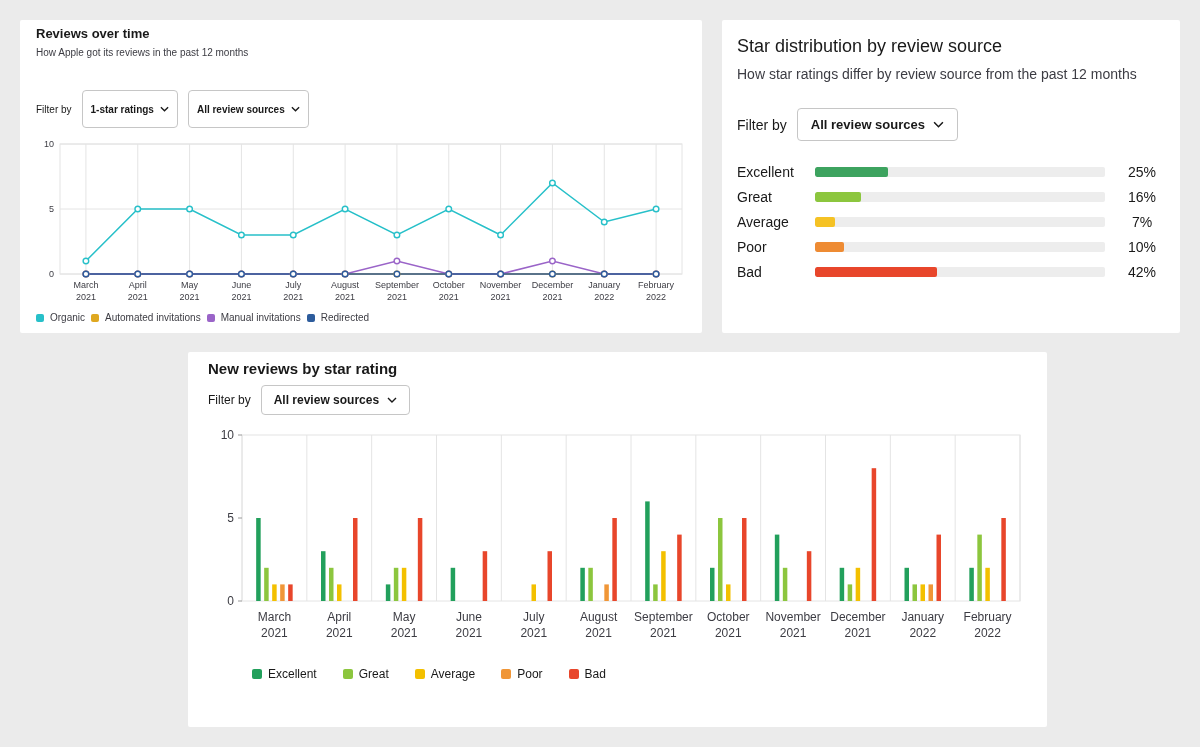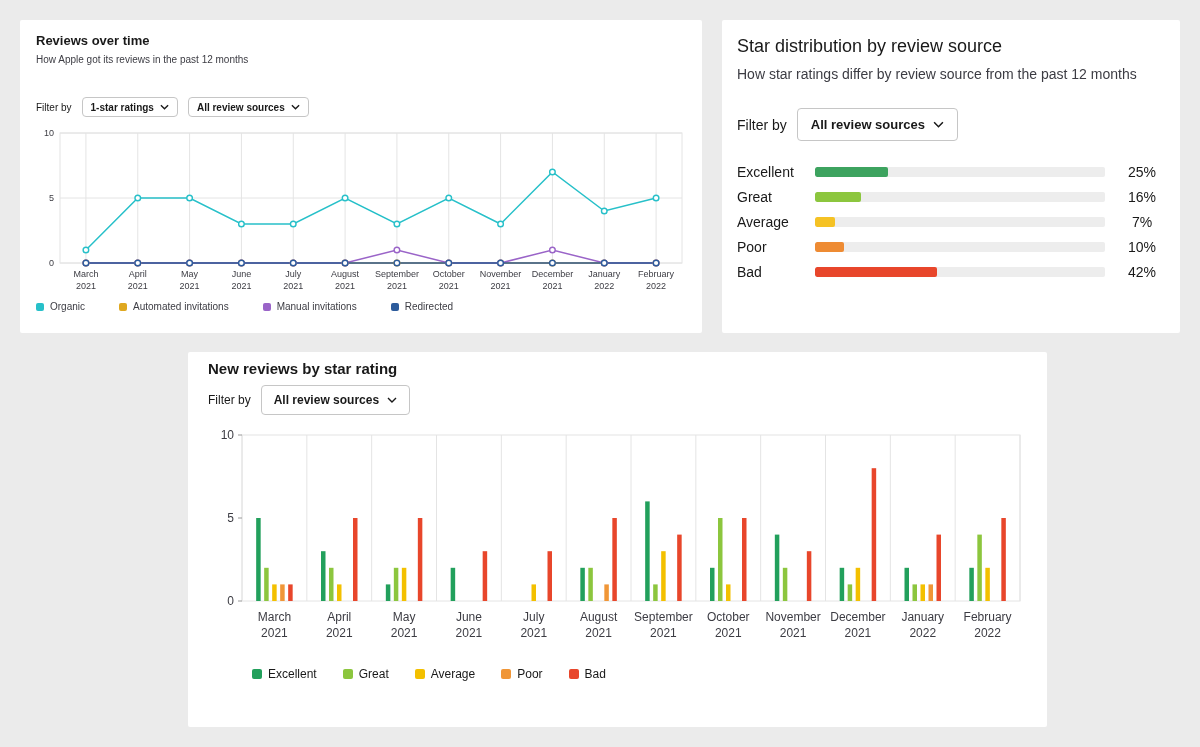--- a/index.html
+++ b/index.html
@@ -1,37 +1,37 @@
 <!DOCTYPE html>
 <html><head>
 <meta charset="utf-8">
 <style>
   *{box-sizing:border-box;margin:0;padding:0}
   html,body{width:1200px;height:747px}
   body{background:#ebebeb;font-family:"Liberation Sans","DejaVu Sans",sans-serif;position:relative;overflow:hidden;color:#191919}
   .card{position:absolute;background:#fff;border-radius:2px;overflow:hidden}
-  .card-1{left:20px;top:20px;width:682px;height:313px;padding:13px 16px}
+  .card-1{left:20px;top:20px;width:682px;height:313px;padding:6px 16px}
   .card-2{left:722px;top:20px;width:458px;height:313px;padding:16px 15px}
   .card-3{left:188px;top:352px;width:859px;height:375px;padding:8px 20px}
   .t1{font-size:13px;font-weight:bold;margin-bottom:6px}
   .s1{font-size:10px;color:#3c3c43;margin-bottom:32px}
   .t2{font-size:18px;font-weight:normal;margin-bottom:9px}
   .s2{font-size:14px;color:#3c3c43;margin-bottom:26px}
   .t3{font-size:15px;font-weight:bold;margin-bottom:8px}
   .s3{font-size:12px;color:#3c3c43;margin-bottom:20px}
   .frow{display:flex;align-items:center;gap:10px}
   .f1{margin-bottom:10px;font-size:10px}
   .f2{margin-bottom:18px;font-size:14px}
   .f3{margin-bottom:14px;font-size:12px}
   .dd{display:inline-flex;align-items:center;gap:8px;background:#fff;border:1px solid #c6c6c6;border-radius:4px;font-weight:bold;color:#191919;cursor:pointer;font-family:inherit}
-  .dd-sm{height:20px;padding:0 8px;font-size:10px;gap:6px}
+  .dd-sm{height:38px;padding:0 8px;font-size:10px;gap:6px}
   .dd-md{height:33px;padding:0 13px;font-size:13px}
   .dd-m2{height:30px;padding:0 12px;font-size:12px}
   .legend{display:flex;align-items:center}
-  .legend-1{gap:34px;font-size:10px;margin-top:4px;color:#3c3c43}
+  .legend-1{gap:6px;font-size:10px;margin-top:4px;color:#3c3c43}
   .legend-3{gap:26px;font-size:12px;margin-top:6px;margin-left:44px;color:#191919}
   .legend-item{display:flex;align-items:center;gap:6px}
   .sw{display:inline-block;border-radius:2px;flex:0 0 auto}
   .legend-1 .sw{width:8px;height:8px}
   .legend-3 .sw{width:10px;height:10px}
   .dist-row{display:flex;align-items:center;height:25px}
   .dist-label{width:78px;font-size:14px}
   .dist-track{flex:1;height:10px;background:#ededed;border-radius:2px;position:relative;overflow:hidden}
   .dist-fill{position:absolute;left:0;top:0;height:100%;border-radius:2px}
   .dist-value{width:46px;margin-left:14px;text-align:center;font-size:14px}

